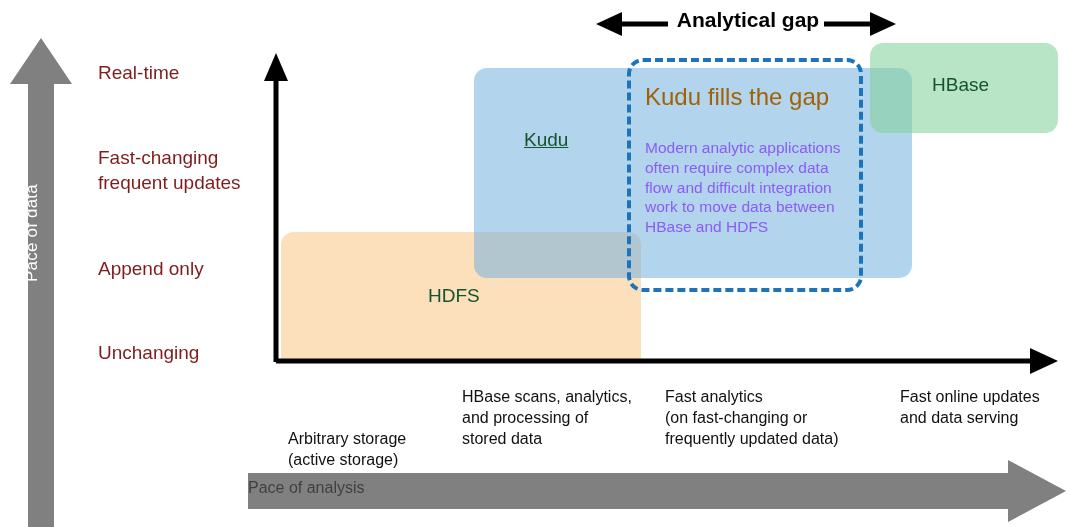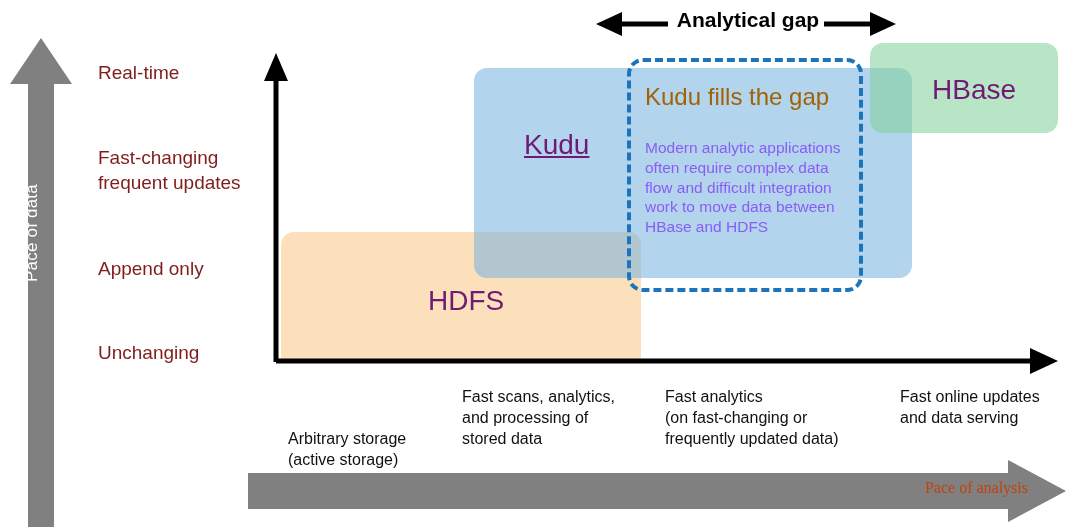--- a/index.html
+++ b/index.html
@@ -51,21 +51,21 @@
     left:474px;top:68px;width:438px;height:210px;
     background:rgba(118,179,222,0.56);
     border-radius:13px;
   }
   #box-hbase{
     left:870px;top:43px;width:188px;height:90px;
     background:rgba(128,208,154,0.56);
     border-radius:13px;
   }
   .boxlabel{
-    position:absolute;font-size:28px;color:#701a75;white-space:nowrap;
+    position:absolute;font-size:19px;color:#14532d;white-space:nowrap;
   }
   #label-hdfs{left:428px;top:285px;}
   #label-kudu{left:524px;top:129px;text-decoration:underline;}
   #label-hbase{left:932px;top:74px;}
 
   
   #callout{
     left:627px;top:58px;width:236px;height:234px;
     border:4px dashed #1c75bc;
     border-radius:16px;
@@ -93,21 +93,21 @@
   }
   .xcat.x0{left:288px;width:180px;margin-top:42px;}
   .xcat.x1{left:462px;width:200px;}
   .xcat.x2{left:665px;width:215px;}
   .xcat.x3{left:900px;width:190px;}
 
   
   #pace-of-analysis-arrow{left:248px;top:460px;width:818px;height:62px;}
   #pace-of-analysis-label{
     position:absolute;left:248px;top:479px;width:780px;
-    text-align:right;color:#c2410c;font-size:16px;white-space:nowrap;font-family:Liberation Serif, serif;
+    text-align:left;color:#404040;font-size:16px;white-space:nowrap;
   }
 </style>
 </head>
 <body>
 
 <div id="stage">
 
   <div class="abs" id="pace-of-data-arrow">
     <svg width="62" height="489" viewBox="0 0 62 489" xmlns="http://www.w3.org/2000/svg">
       <polygon points="31,0 62,46 44,46 44,489 18,489 18,46 0,46" fill="#808080"></polygon>
@@ -158,21 +158,21 @@
     </svg>
   </div>
   <div id="gap-label">Analytical gap</div>
 
   <div class="abs xcat x0">
     <div>Arbitrary storage</div>
     <div>(active storage)</div>
   </div>
 
   <div class="abs xcat x1">
-    <div>Fast scans, analytics,</div>
+    <div>HBase scans, analytics,</div>
     <div>and processing of</div>
     <div>stored data</div>
   </div>
 
   <div class="abs xcat x2">
     <div>Fast analytics</div>
     <div>(on fast-changing or</div>
     <div>frequently updated data)</div>
   </div>
 

